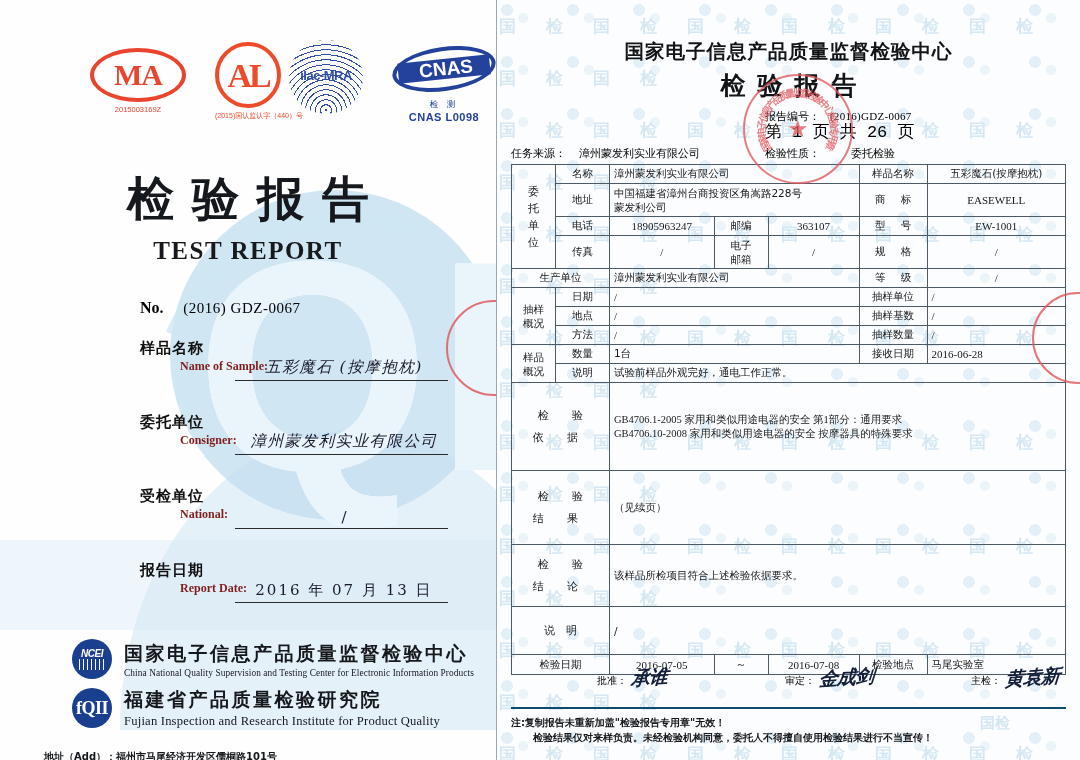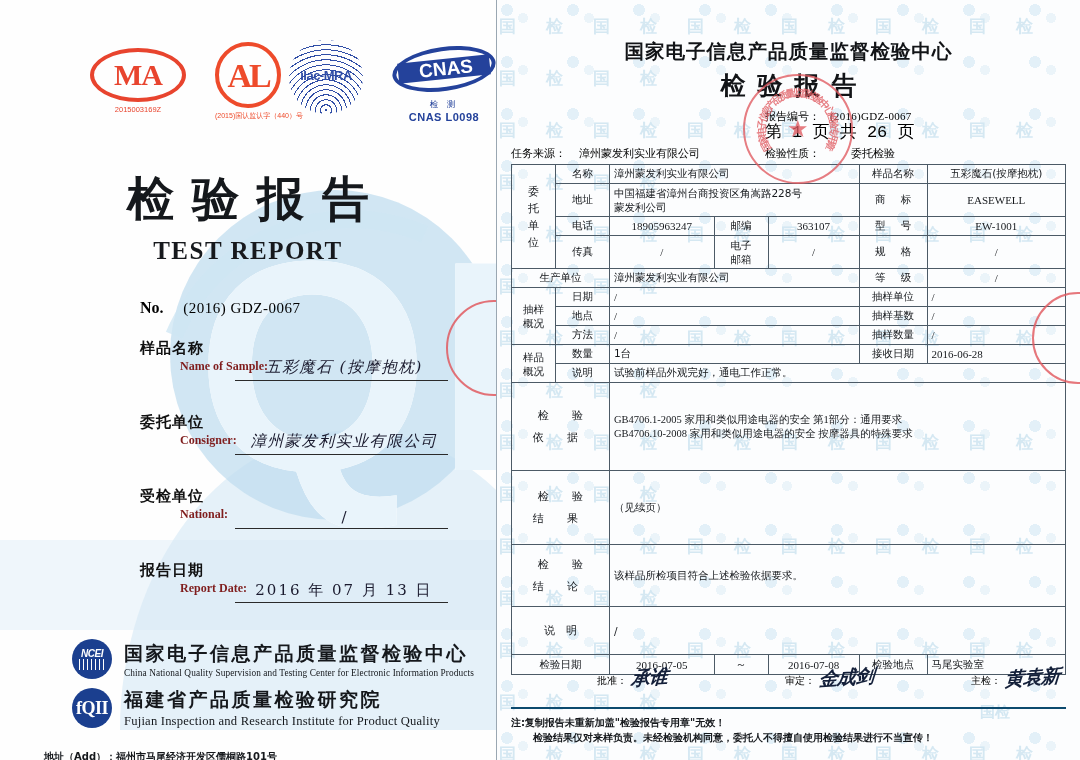--- a/index.html
+++ b/index.html
@@ -296,21 +296,21 @@
     font-style:normal; font-family:"DejaVu Sans", sans-serif;
     font-size:10px; font-weight:700; color:#e05a60;
     transform-origin:0 0;
   }
   .seal-half-right {
     position:absolute; right:-44px; top:292px; width:92px; height:92px;
     border:2.5px solid #e0595f; border-radius:50%;
     z-index:6; opacity:.82;
   }
   .seal-bottom-wm {
-    position:absolute; right:30px; bottom:17px; width:70px; height:40px;
+    position:absolute; right:30px; bottom:6px; width:70px; height:40px;
     z-index:2; color:#cfe5f1; font-family:"DejaVu Sans", sans-serif;
     font-weight:700; font-size:15px; opacity:.9;
   }
 </style>
 </head>
 <body>
 
 <div id="page">
 
   <div class="left-page">

